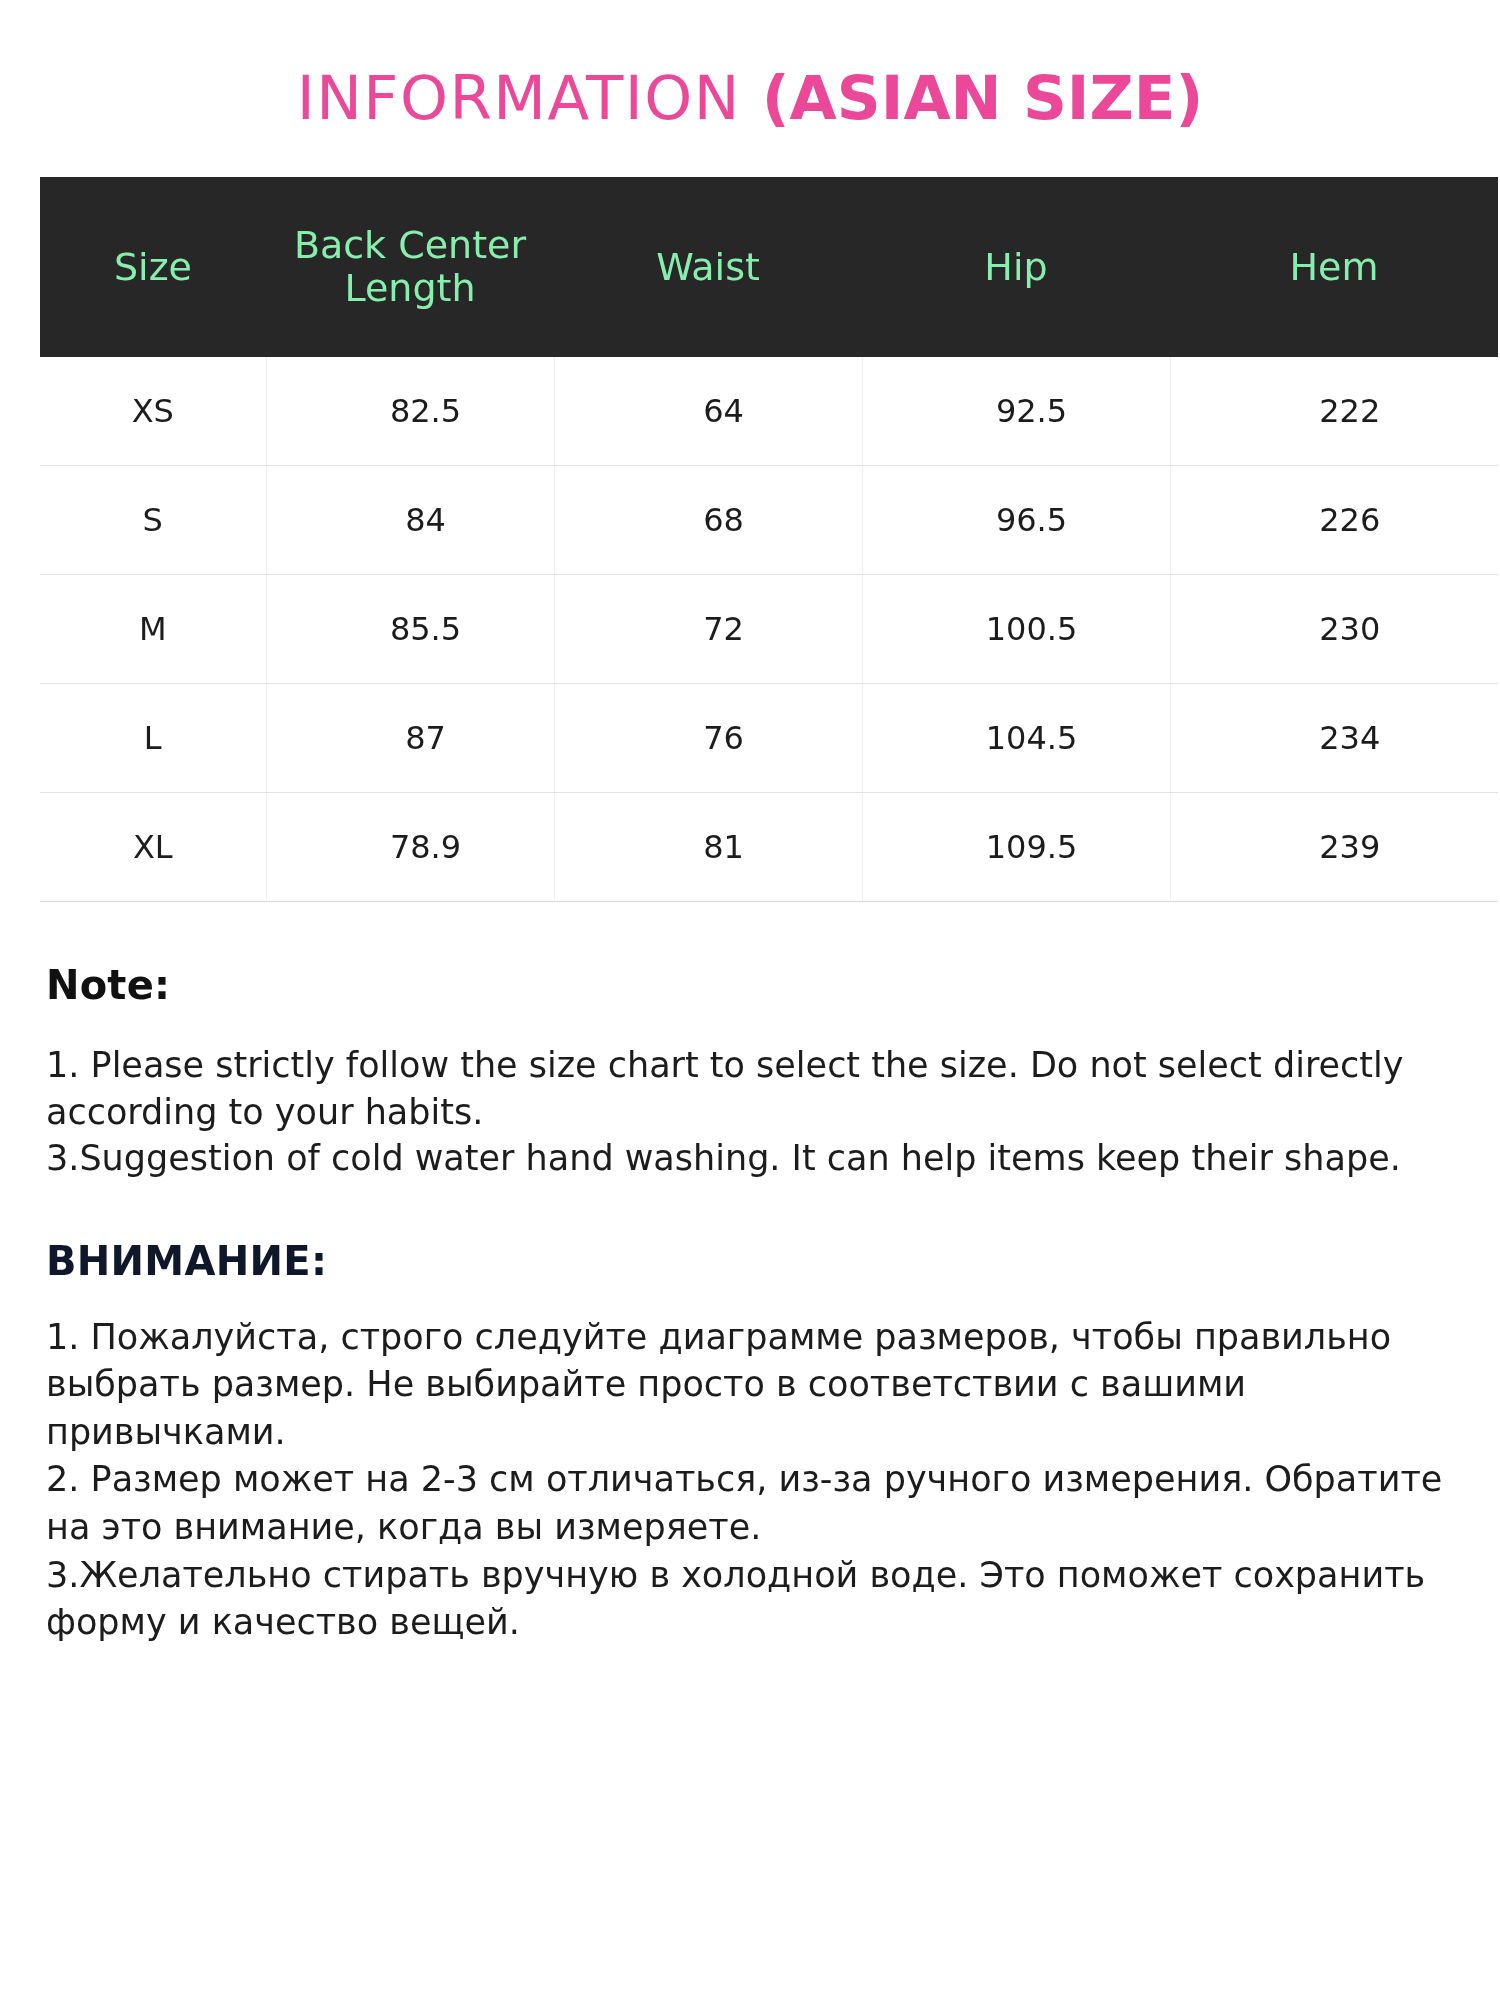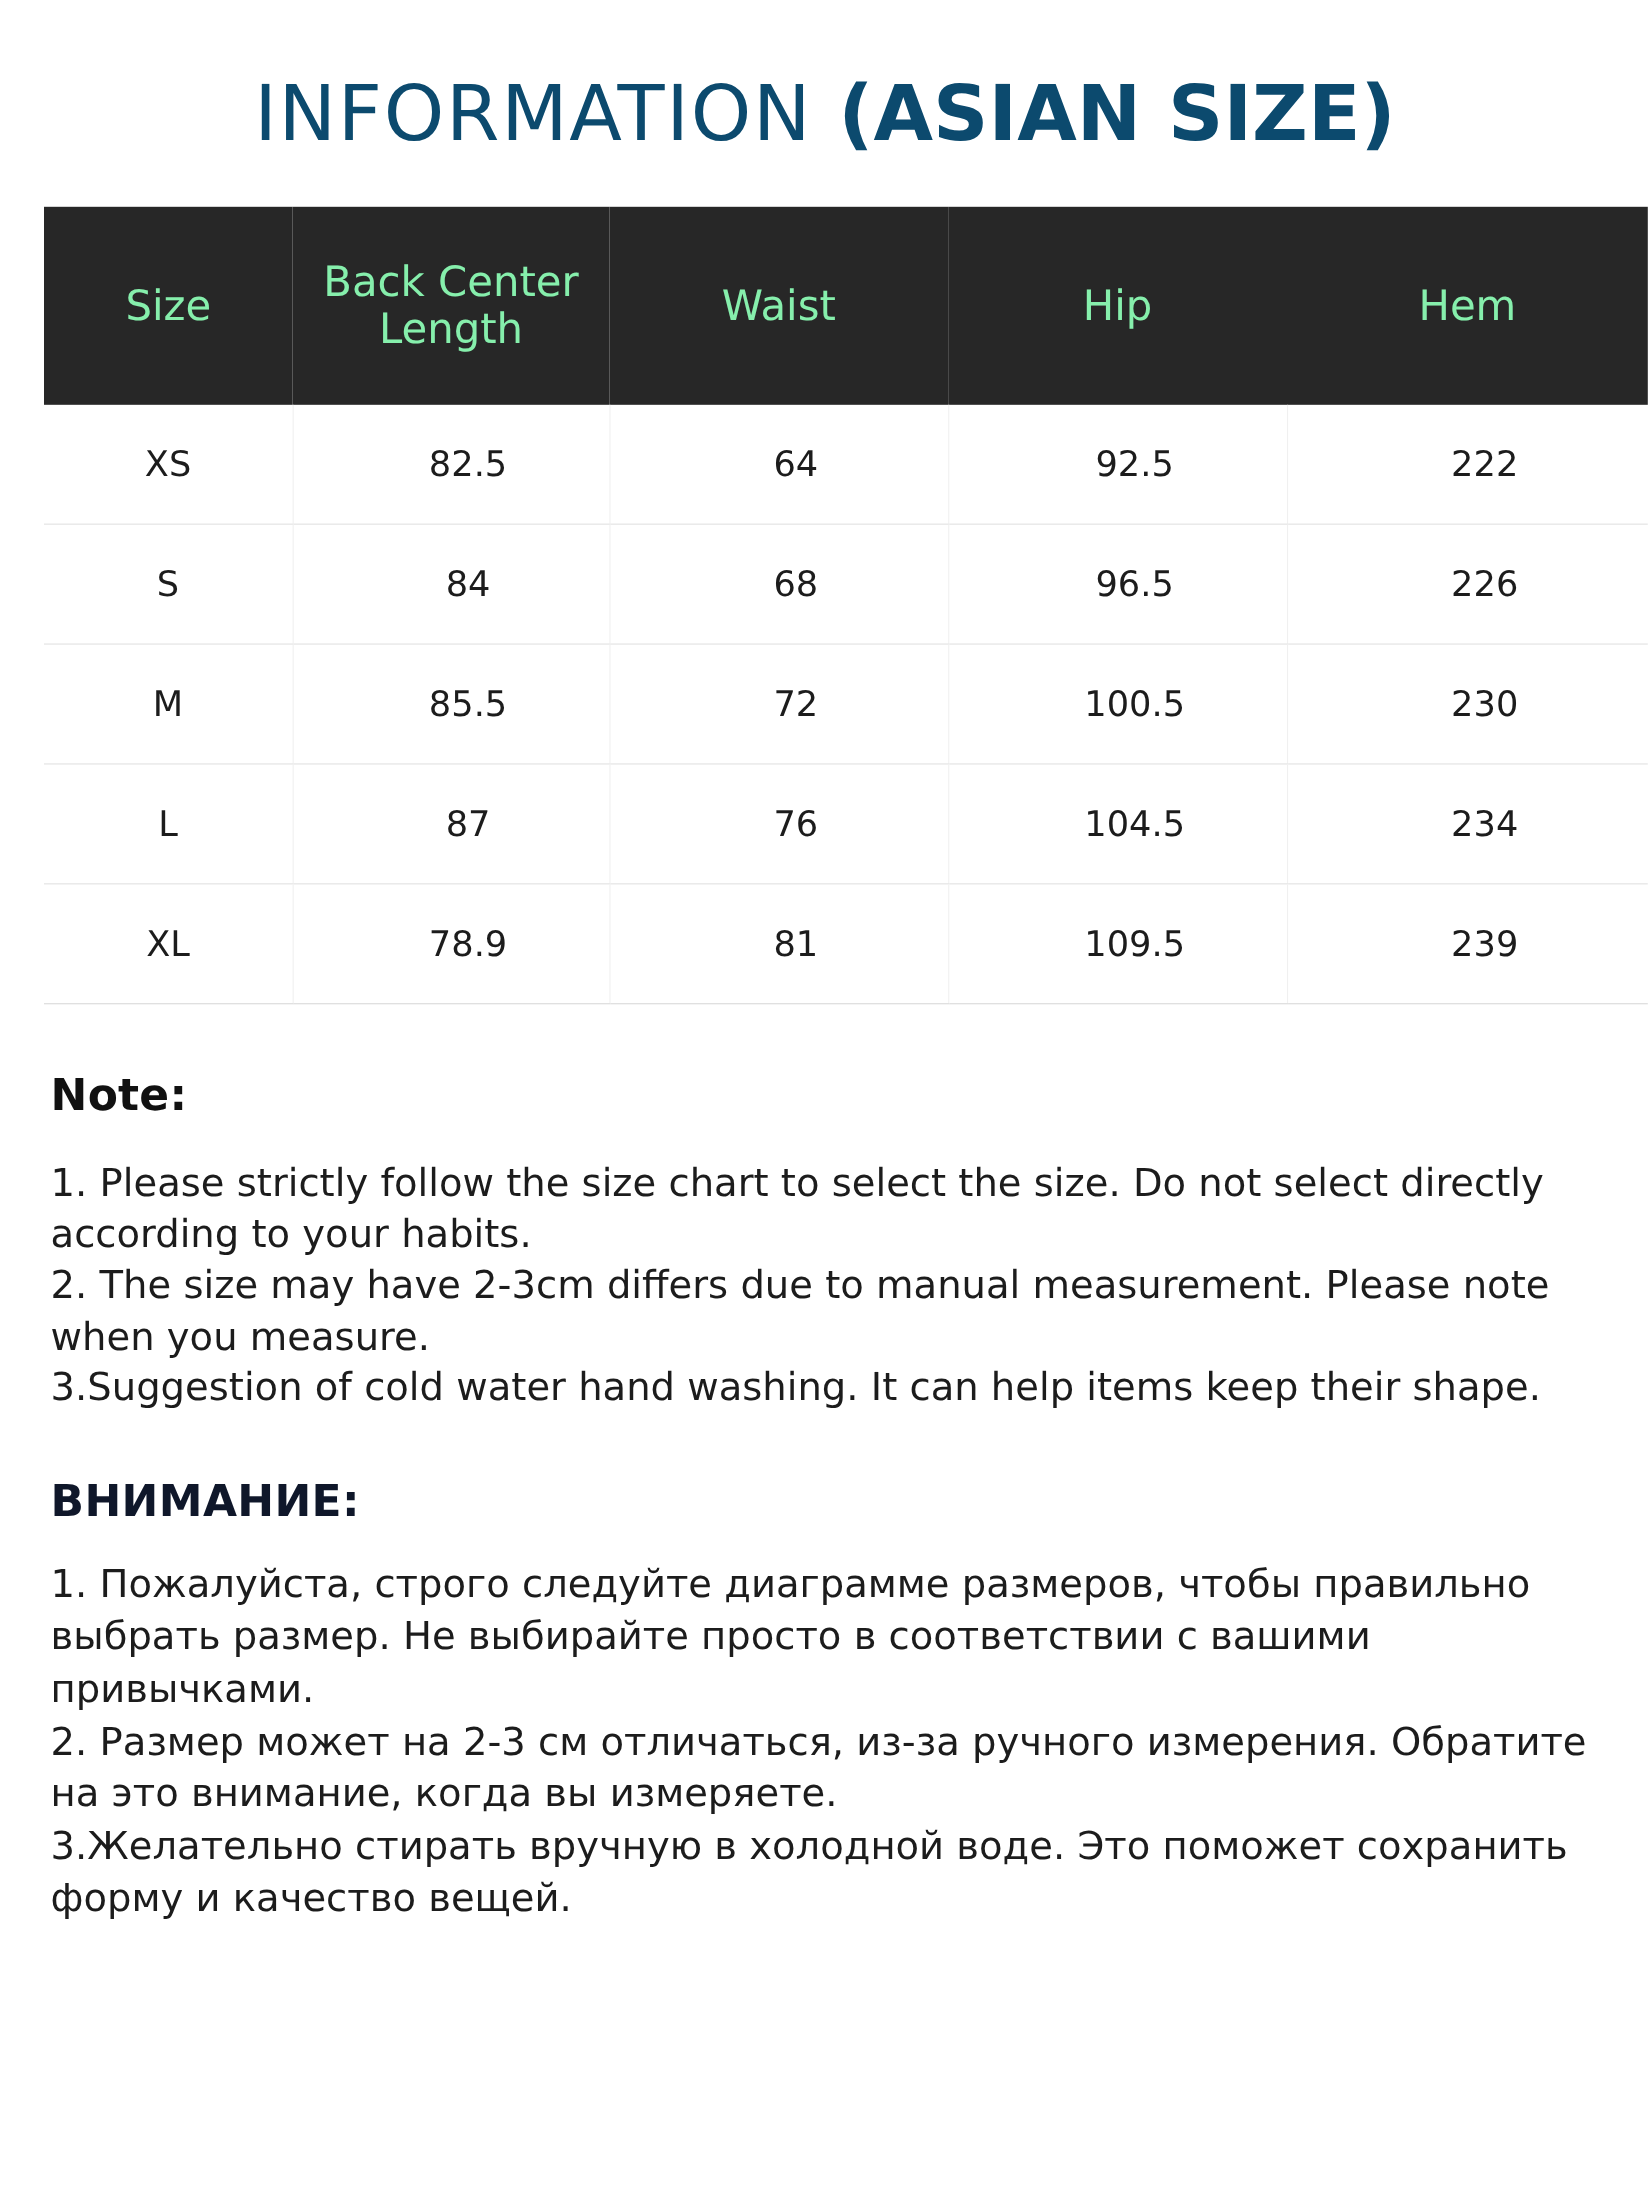--- a/index.html
+++ b/index.html
@@ -21,24 +21,24 @@
     padding: 0 40px;
     position: relative;
   }
   
   .title-wrap {
     text-align: center;
     padding-top: 62px;
     padding-bottom: 26px;
   }
   .title {
-    font-size: 70px;
+    font-size: 61px;
     letter-spacing: 1.5px;
     font-weight: 400;
-    color: #0c4a6e;
+    color: #ec4899;
     white-space: nowrap;
   }
   .title .bold {
     font-weight: 700;
     letter-spacing: 0px;
   }
   
   .table-wrap {
     margin: 18px 0 0 0;
     padding: 0 0px;
@@ -190,21 +190,20 @@
           <td>239</td>
         </tr>
       </tbody>
     </table>
   </div>
 
   <div class="notes">
     <div class="note-heading">Note:</div>
     <div class="note-body">
       <p>1. Please strictly follow the size chart  to select the size. Do not select directly according to your habits.</p>
-      <p>2. The size may have 2-3cm differs due to manual measurement. Please note when you measure.</p>
       <p>3.Suggestion of cold water hand washing. It can help items keep their shape.</p>
     </div>
 
     <div class="section-gap"></div>
 
     <div class="ru-heading">ВНИМАНИЕ:</div>
     <div class="ru-body">
       <p>1. Пожалуйста, строго следуйте диаграмме размеров, чтобы правильно выбрать размер. Не выбирайте просто в соответствии с вашими привычками.</p>
       <p>2. Размер может на 2-3 см отличаться, из-за ручного измерения. Обратите на это внимание, когда вы измеряете.</p>
       <p>3.Желательно стирать вручную в холодной воде. Это поможет сохранить форму и качество вещей.</p>

